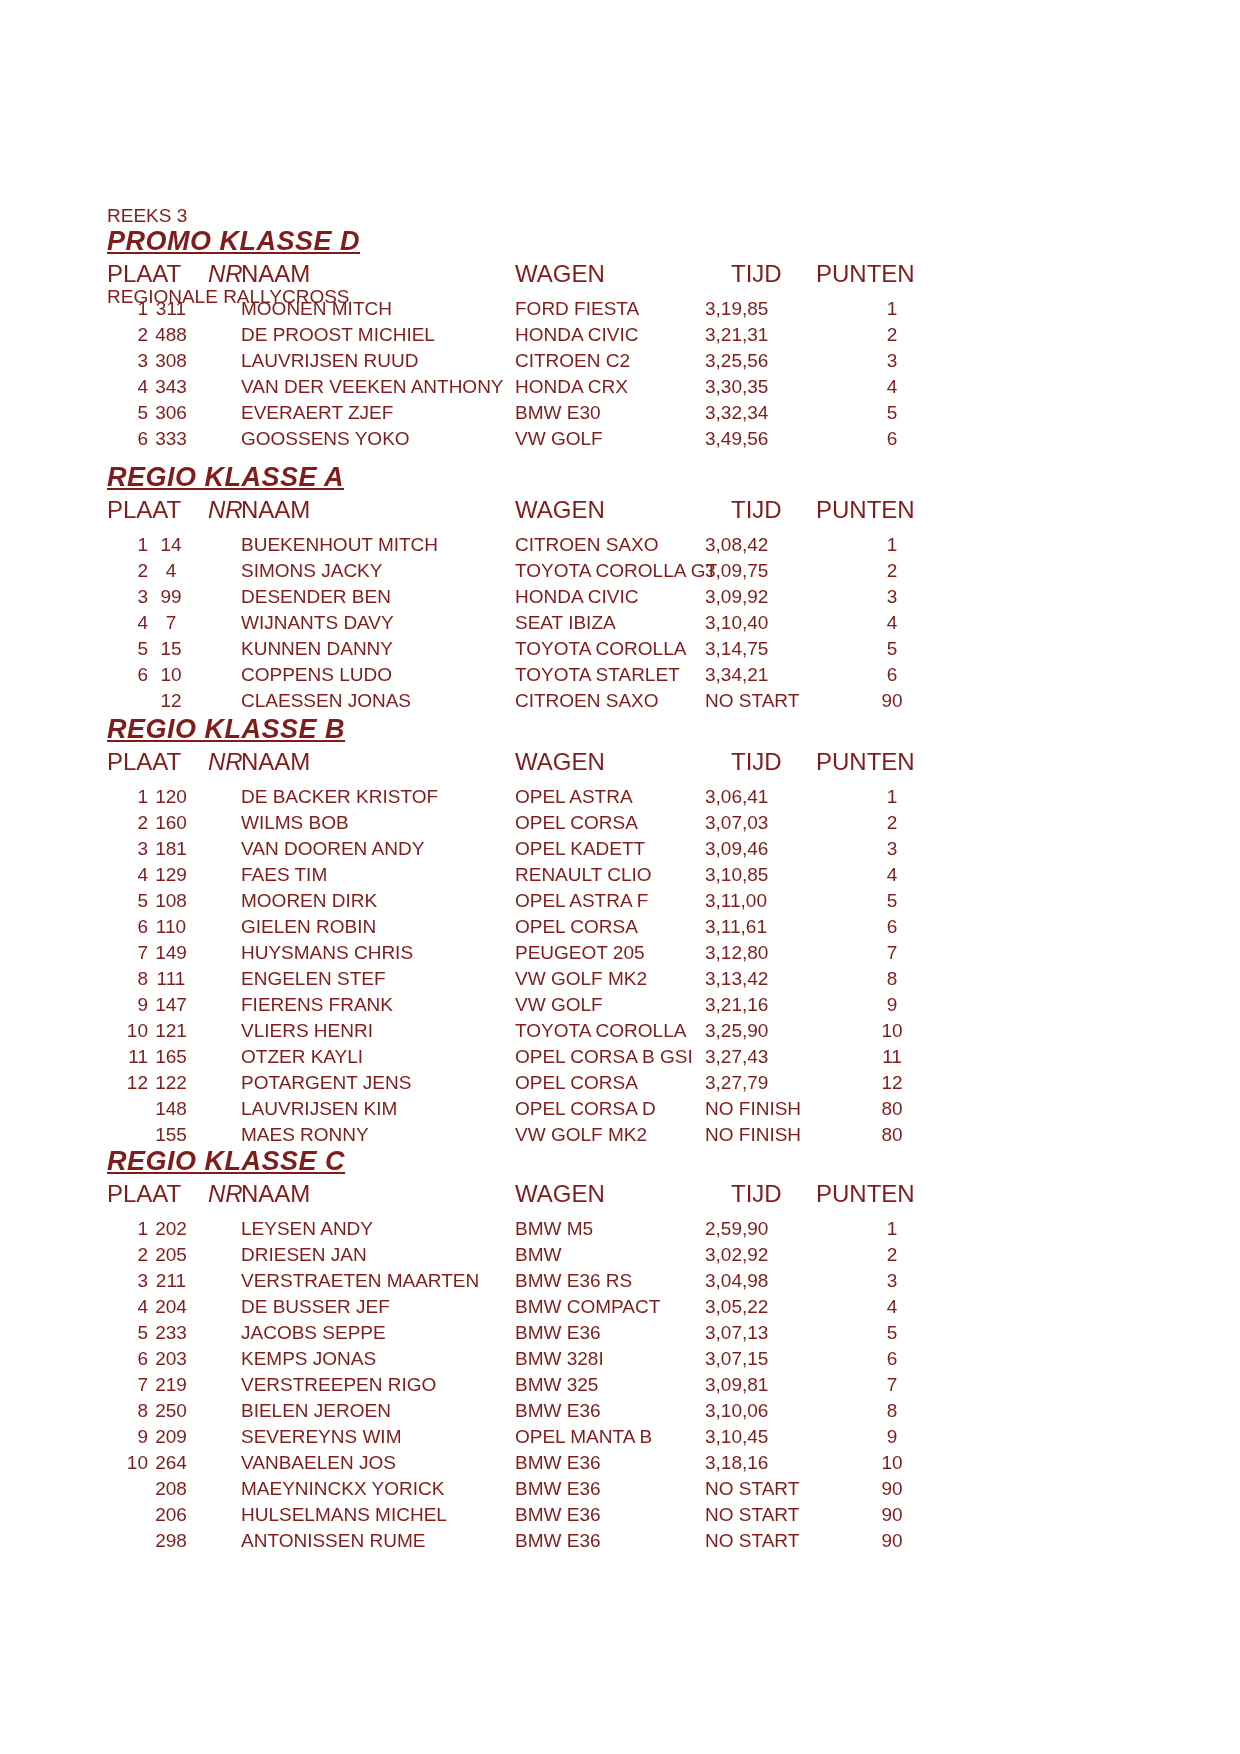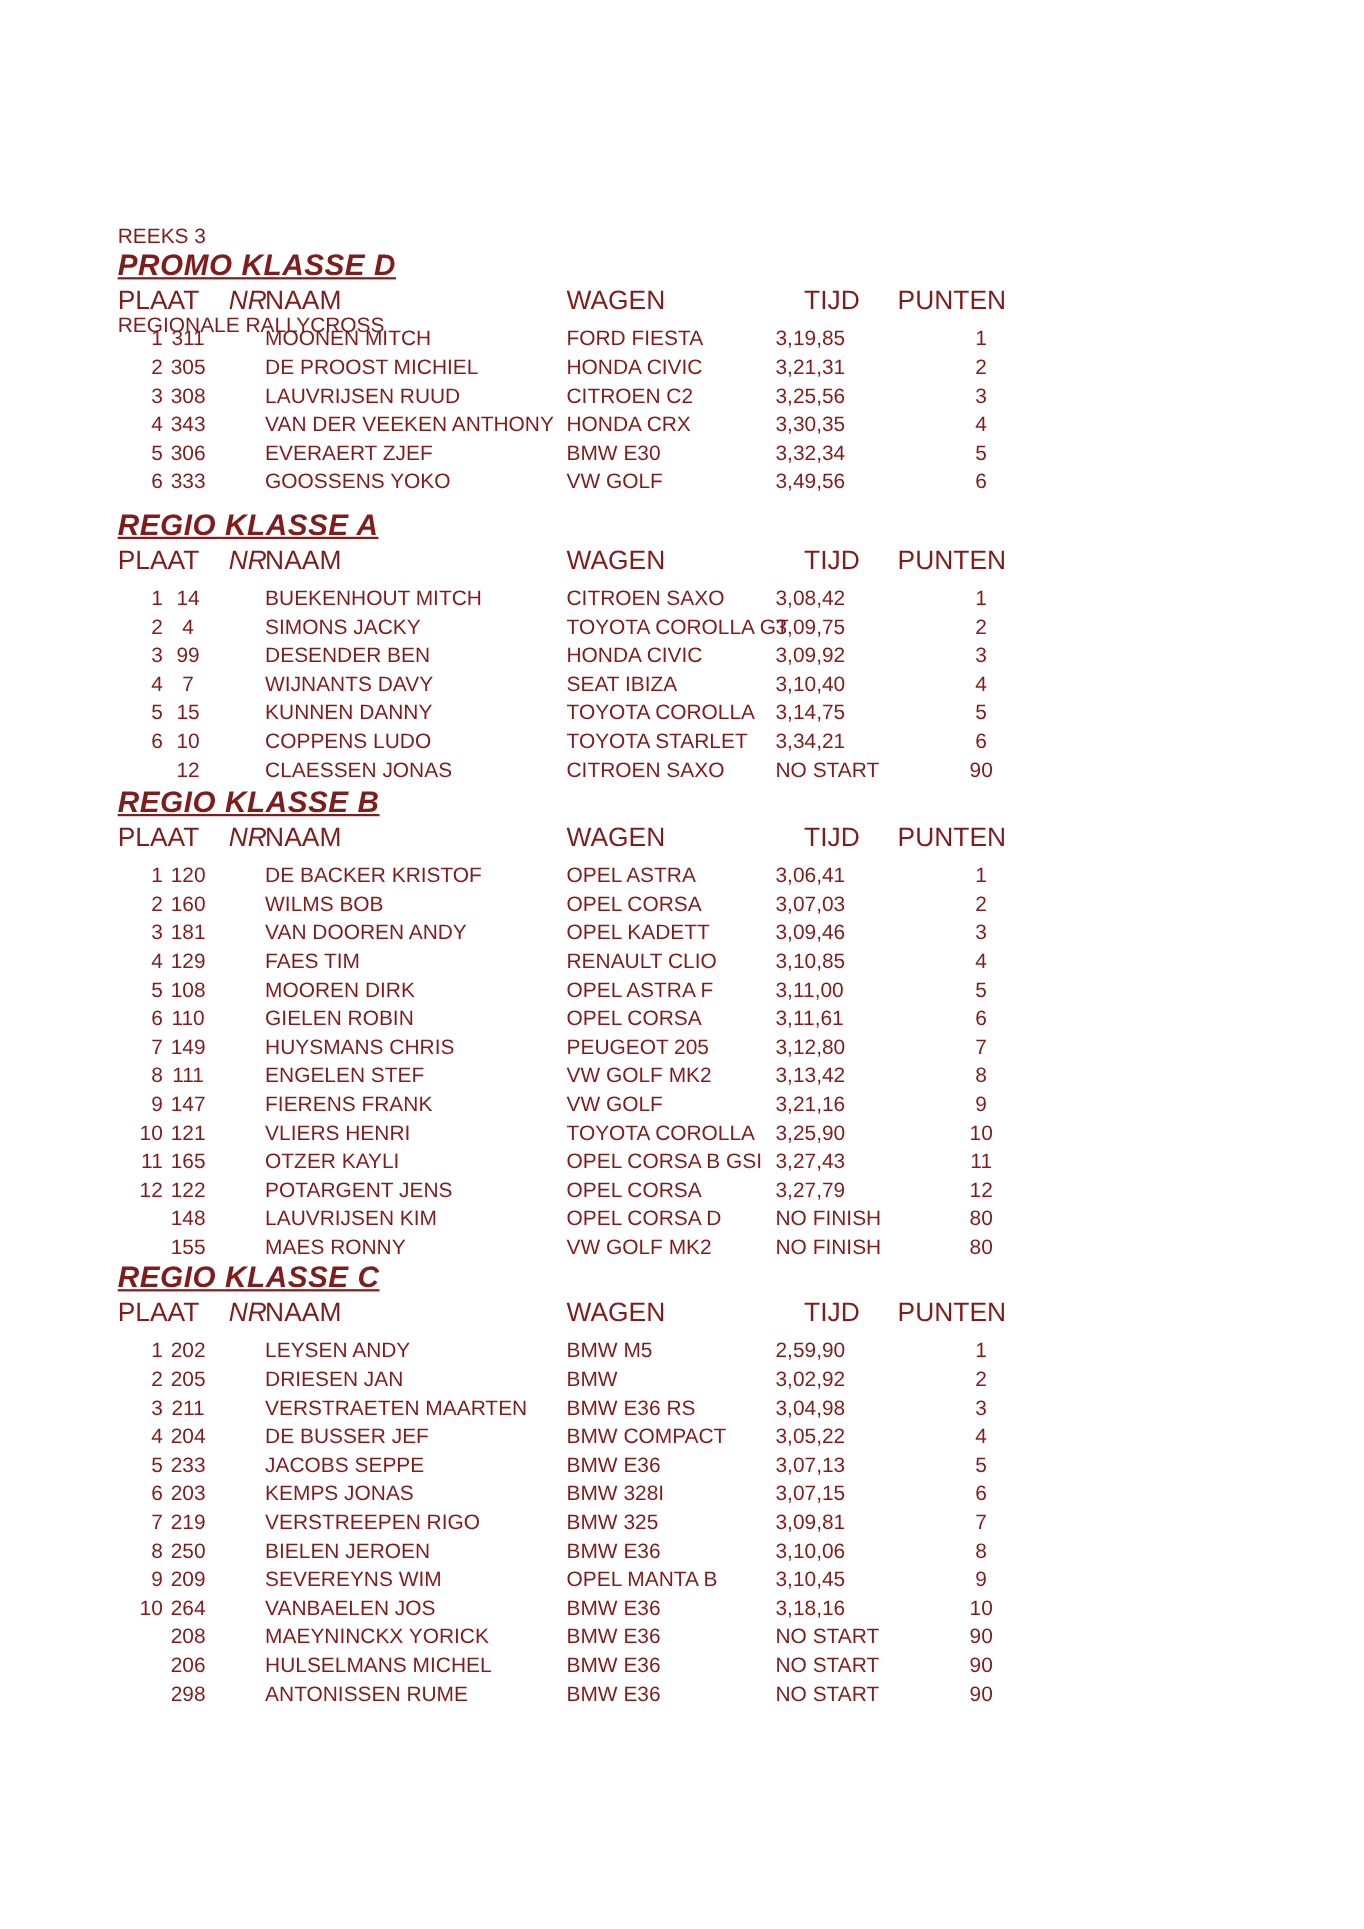--- a/index.html
+++ b/index.html
@@ -99,21 +99,21 @@
     <span class="c c-plaat">1</span>
     <span class="c c-nr">311</span>
     <span class="c c-naam">MOONEN MITCH</span>
     <span class="c c-wagen">FORD FIESTA</span>
     <span class="c c-tijd">3,19,85</span>
     <span class="c c-punten">1</span>
   </div>
 
   <div class="row">
     <span class="c c-plaat">2</span>
-    <span class="c c-nr">305</span>
+    <span class="c c-nr">488</span>
     <span class="c c-naam">DE PROOST MICHIEL</span>
     <span class="c c-wagen">HONDA CIVIC</span>
     <span class="c c-tijd">3,21,31</span>
     <span class="c c-punten">2</span>
   </div>
 
   <div class="row">
     <span class="c c-plaat">3</span>
     <span class="c c-nr">308</span>
     <span class="c c-naam">LAUVRIJSEN RUUD</span>

